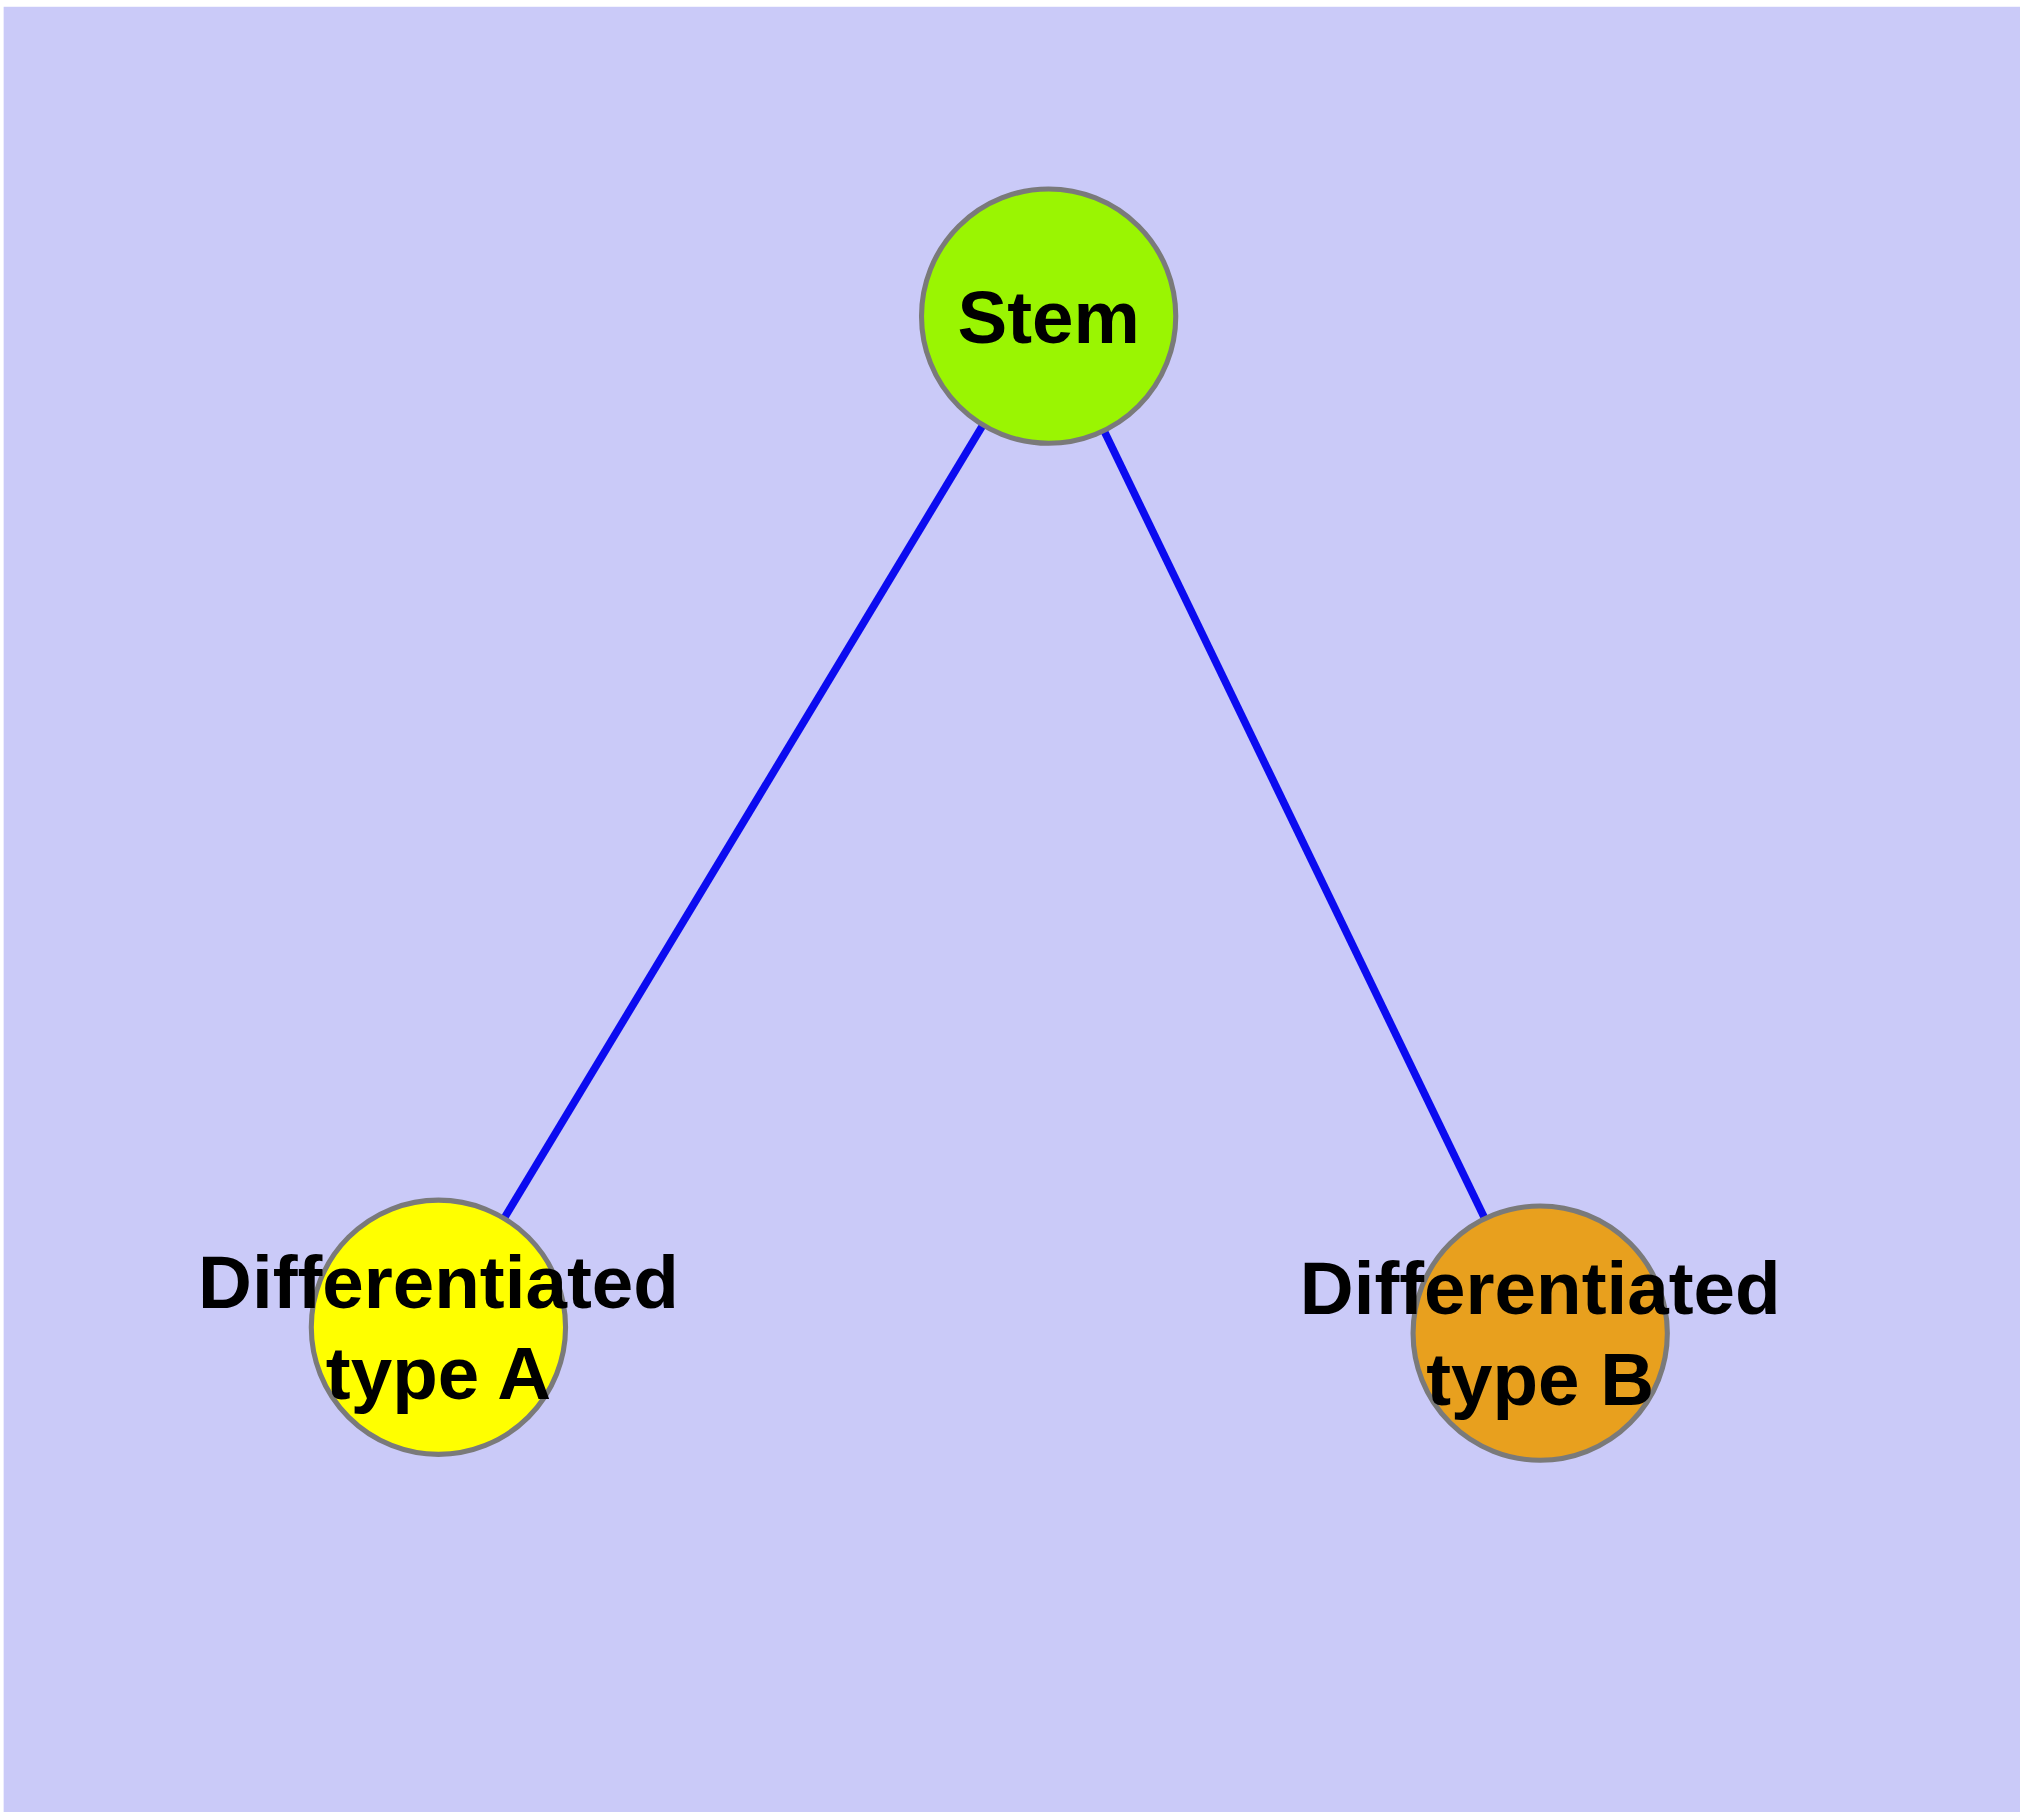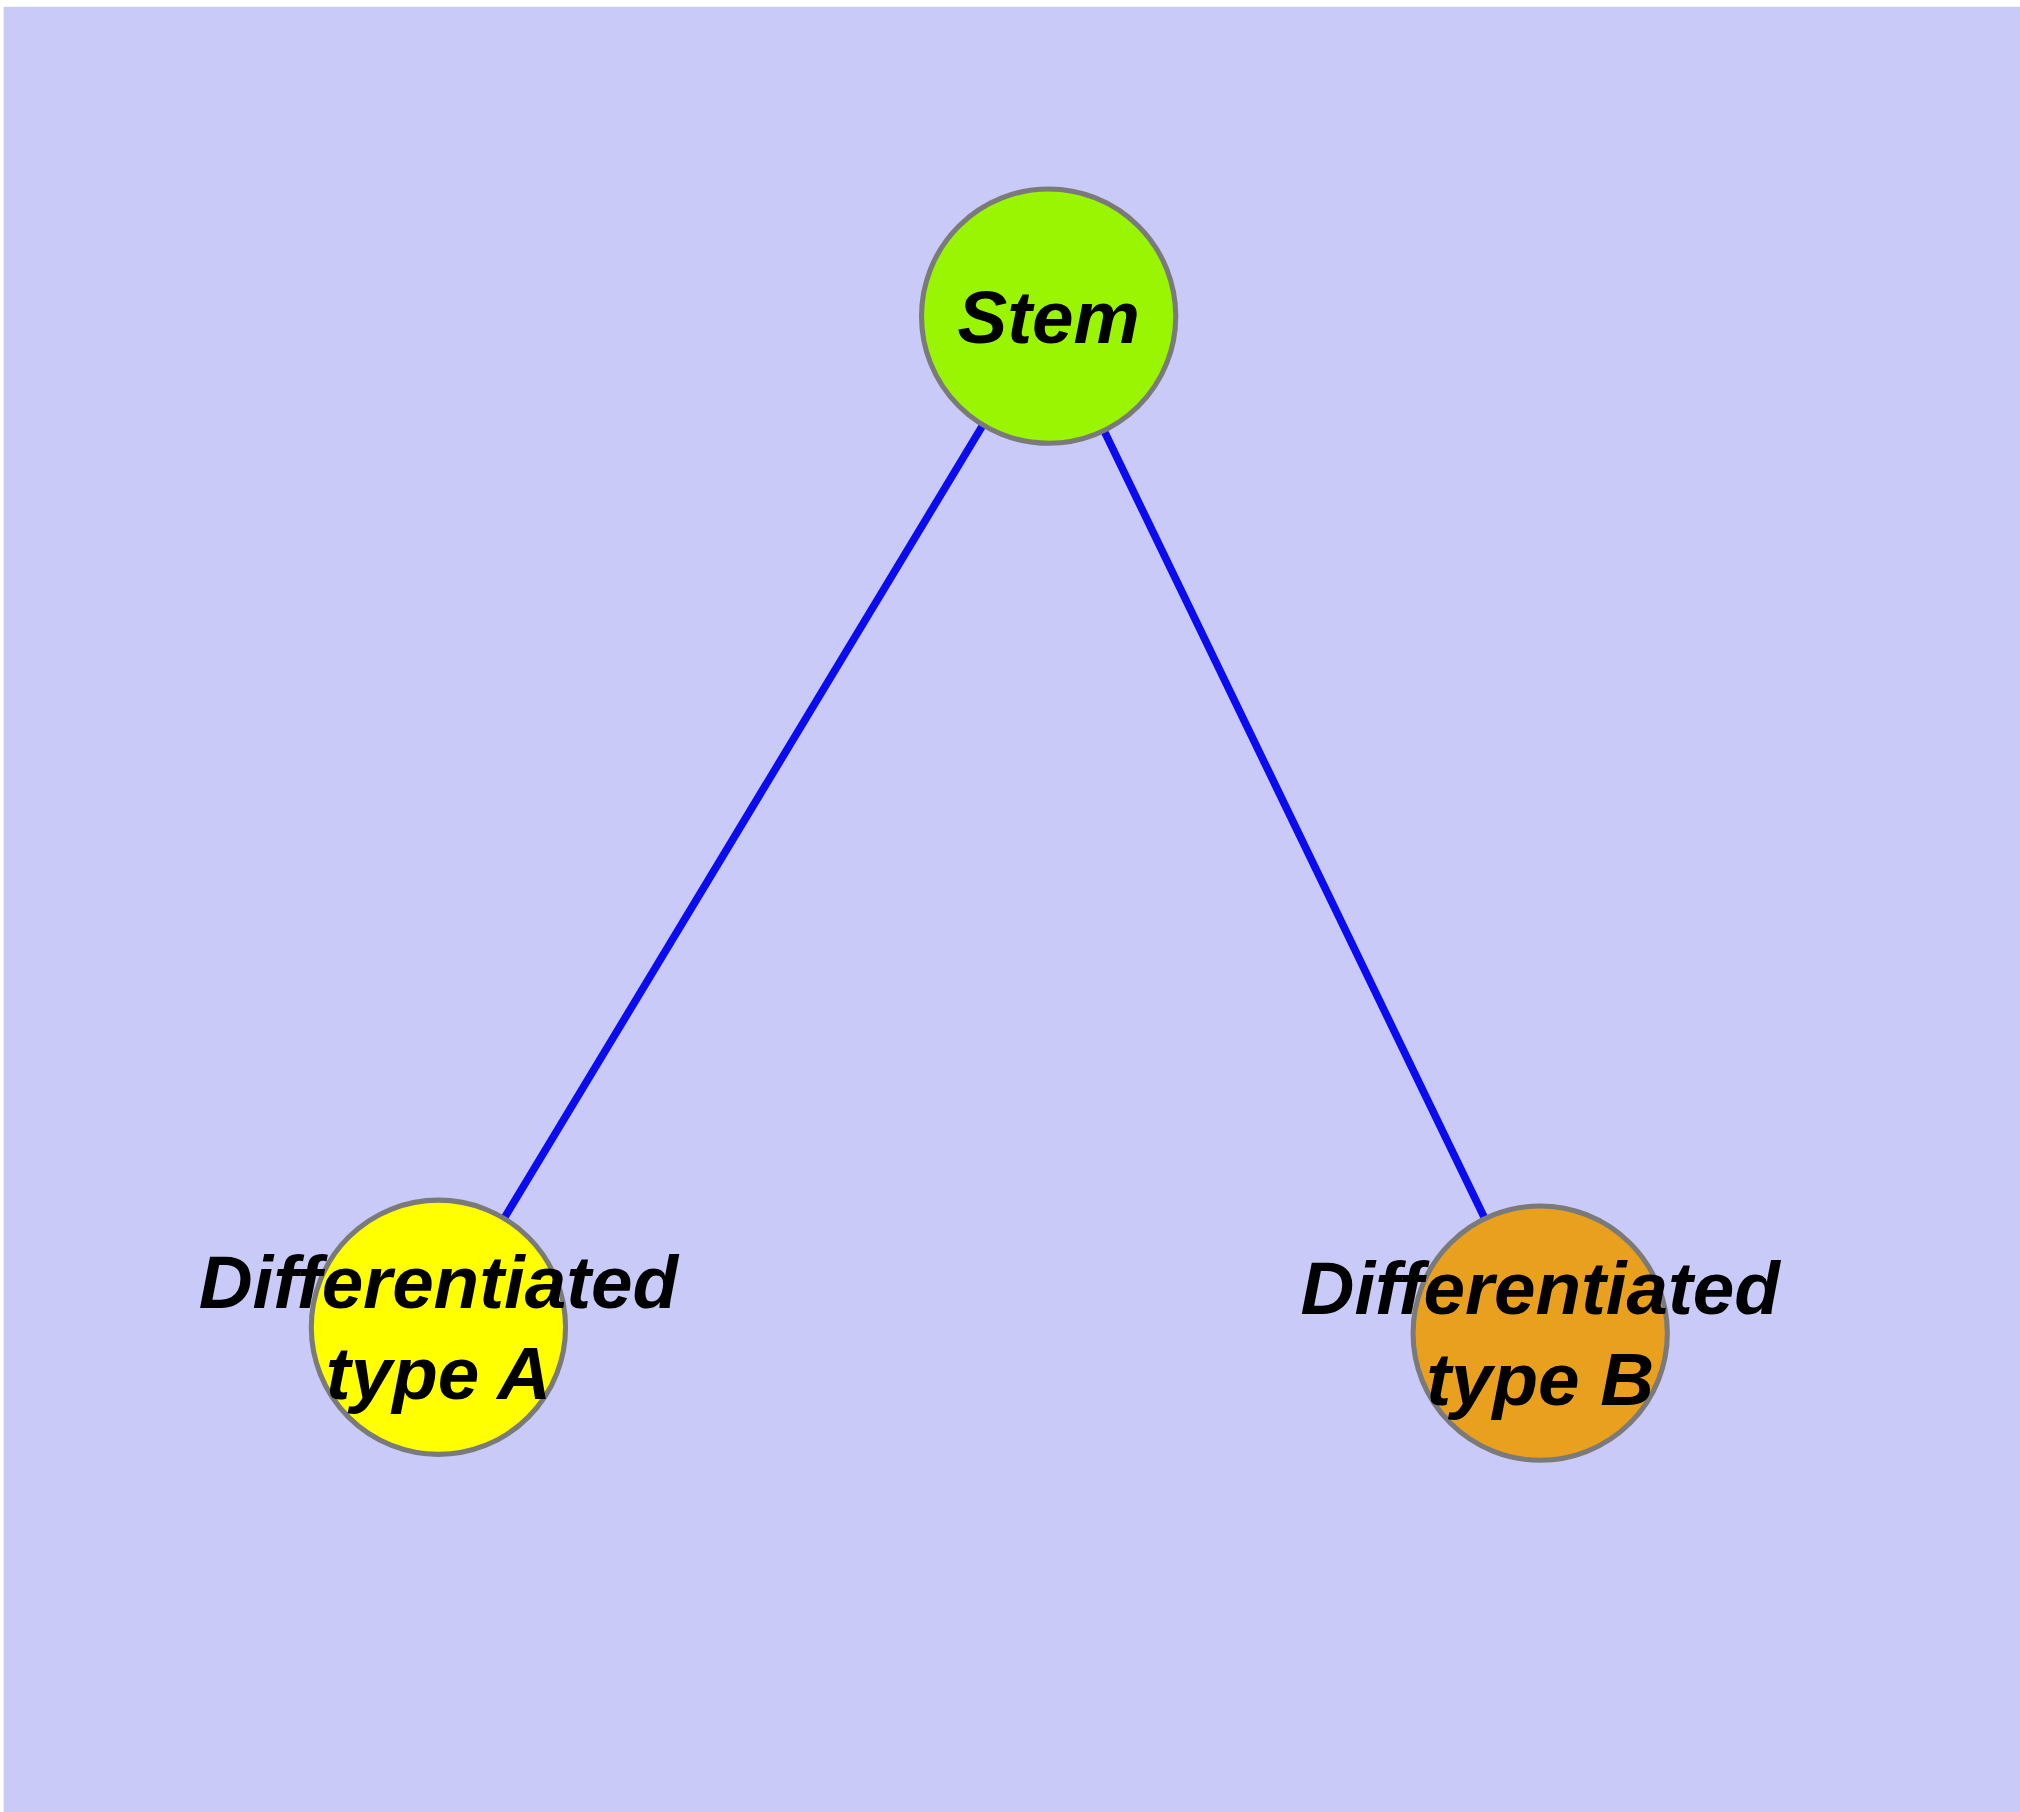--- a/index.html
+++ b/index.html
@@ -8,21 +8,20 @@
     background: #ffffff;
     width: 2021px;
     height: 1812px;
     overflow: hidden;
     font-family: "Liberation Sans", sans-serif;
   }
   #diagram-root {
     position: relative;
     width: 1793px;
     height: 1812px;
-    font-style: italic;
   }
   svg text {
     font-family: "Liberation Sans", "DejaVu Sans", sans-serif;
     font-weight: bold;
   }
 </style>
 </head>
 <body>
 
 <div id="diagram-root"><svg width="2021" height="1812" viewBox="0 0 2384 2138">

